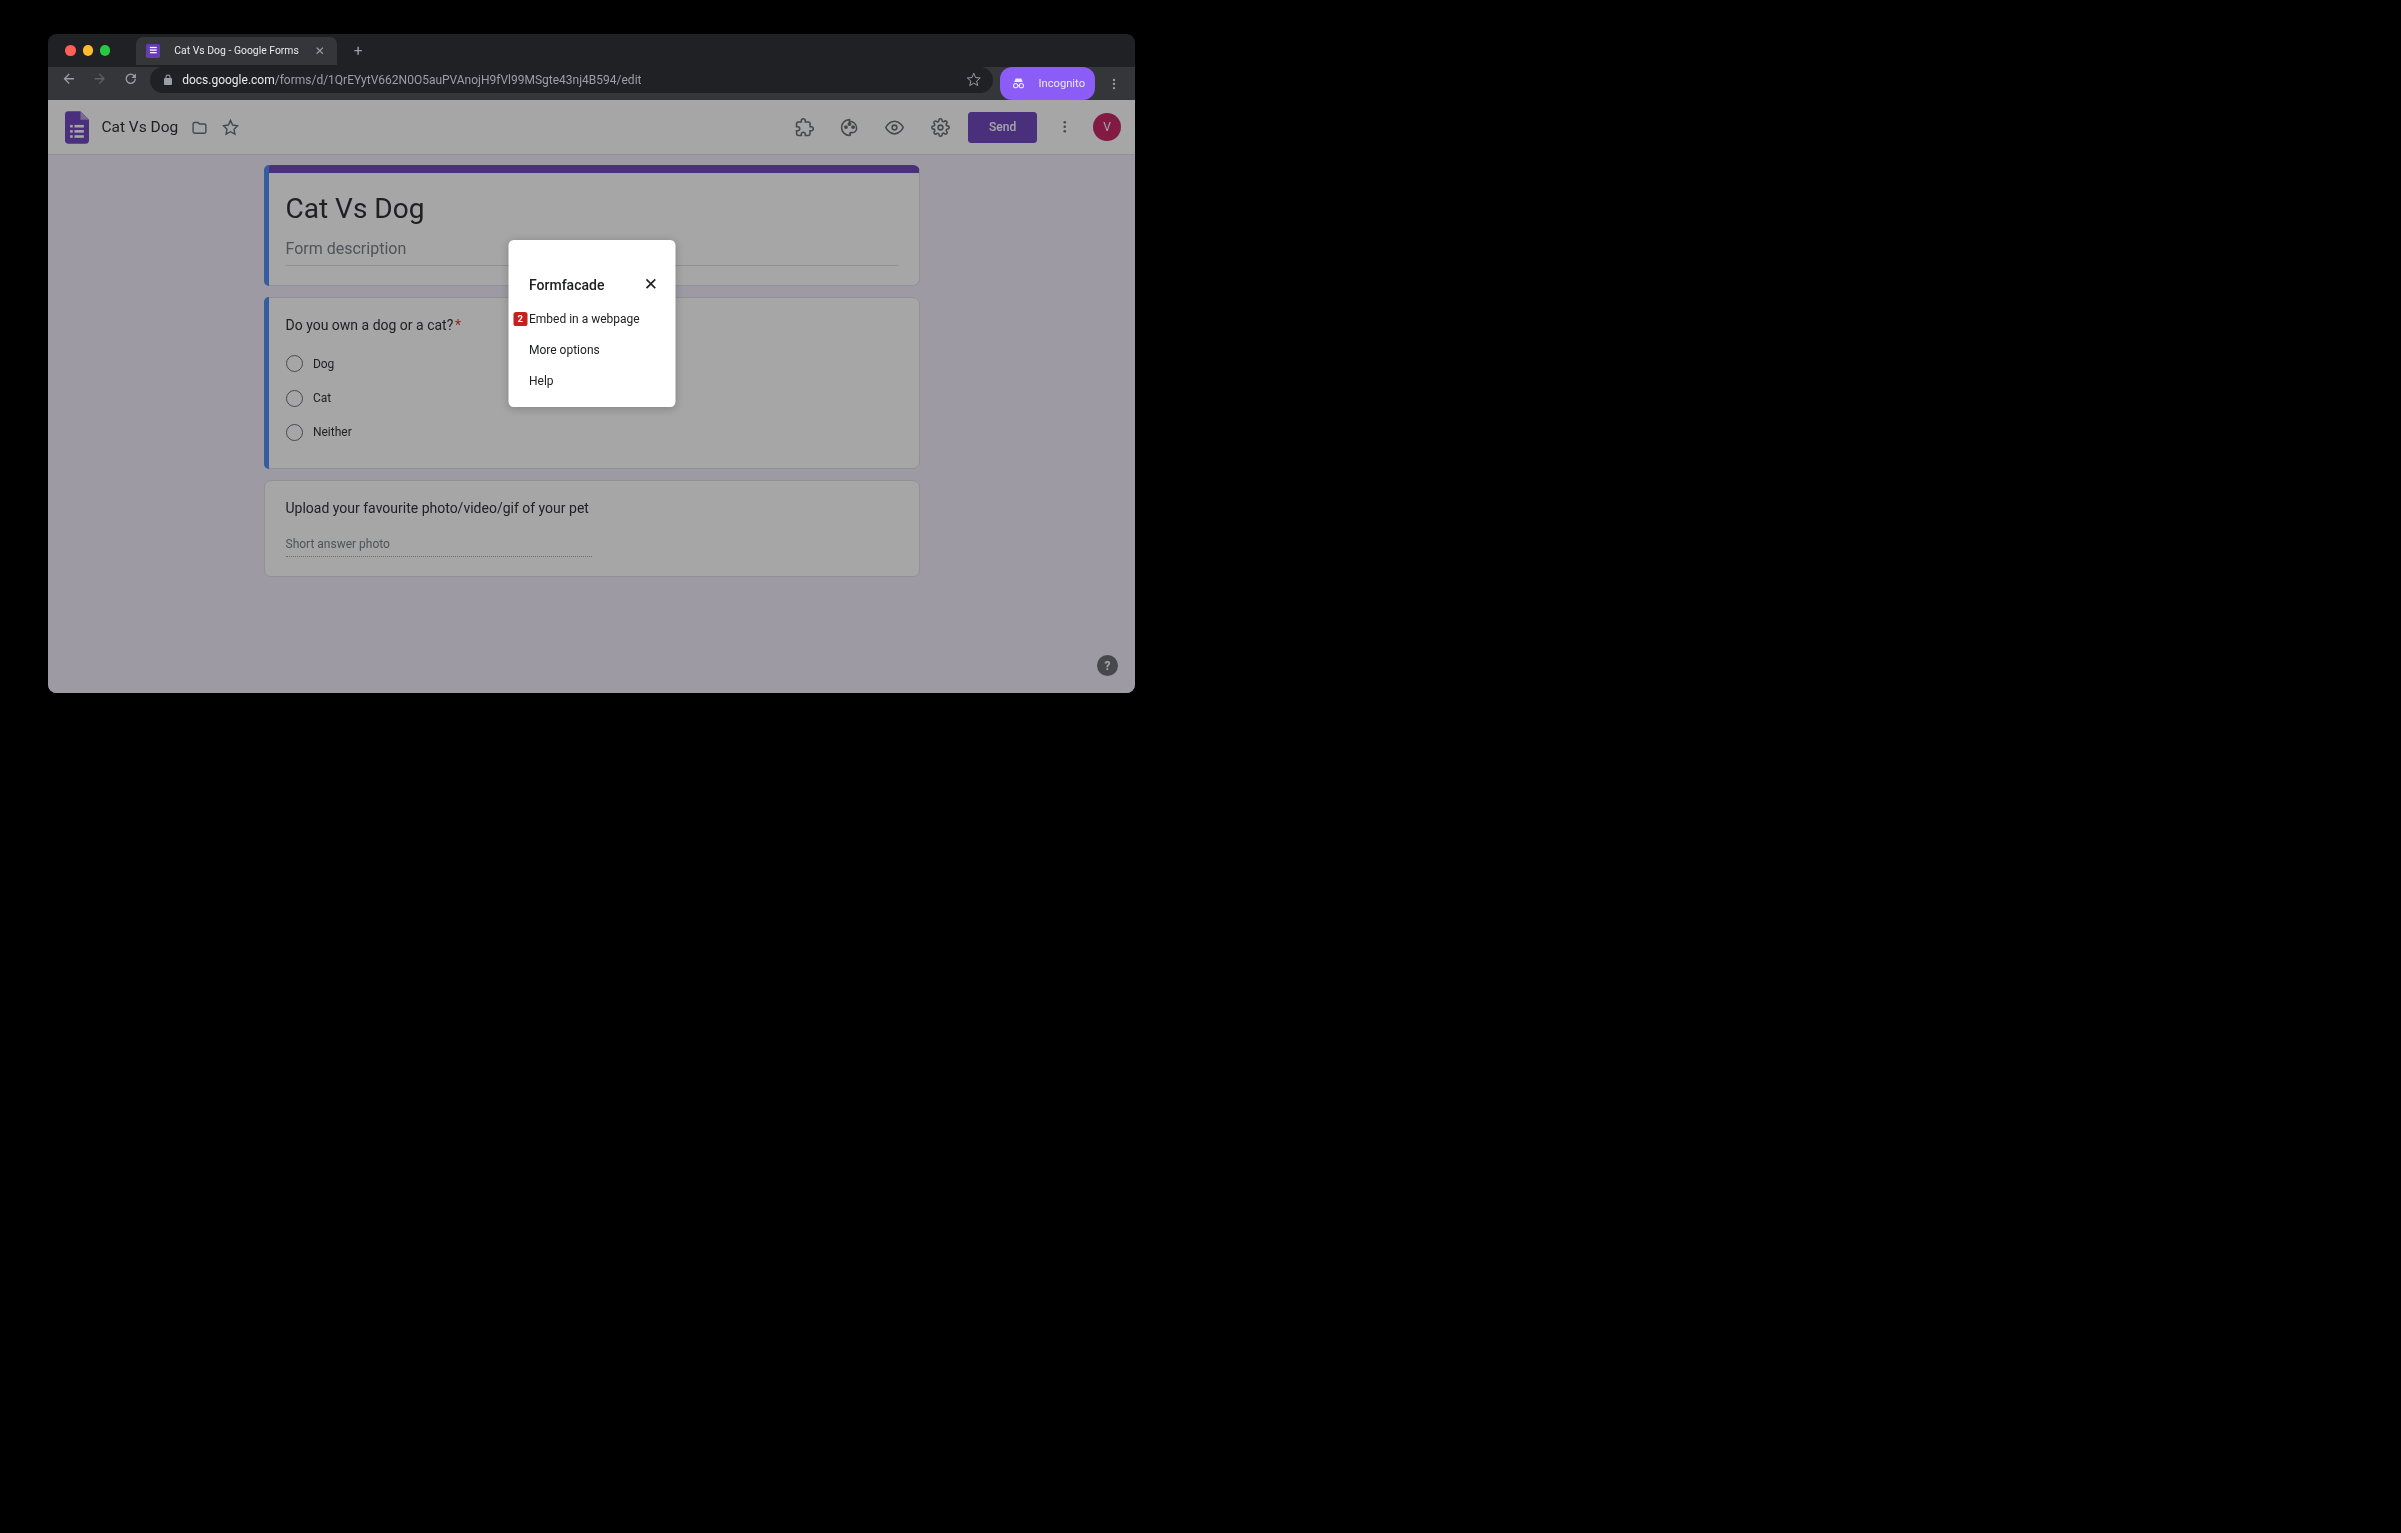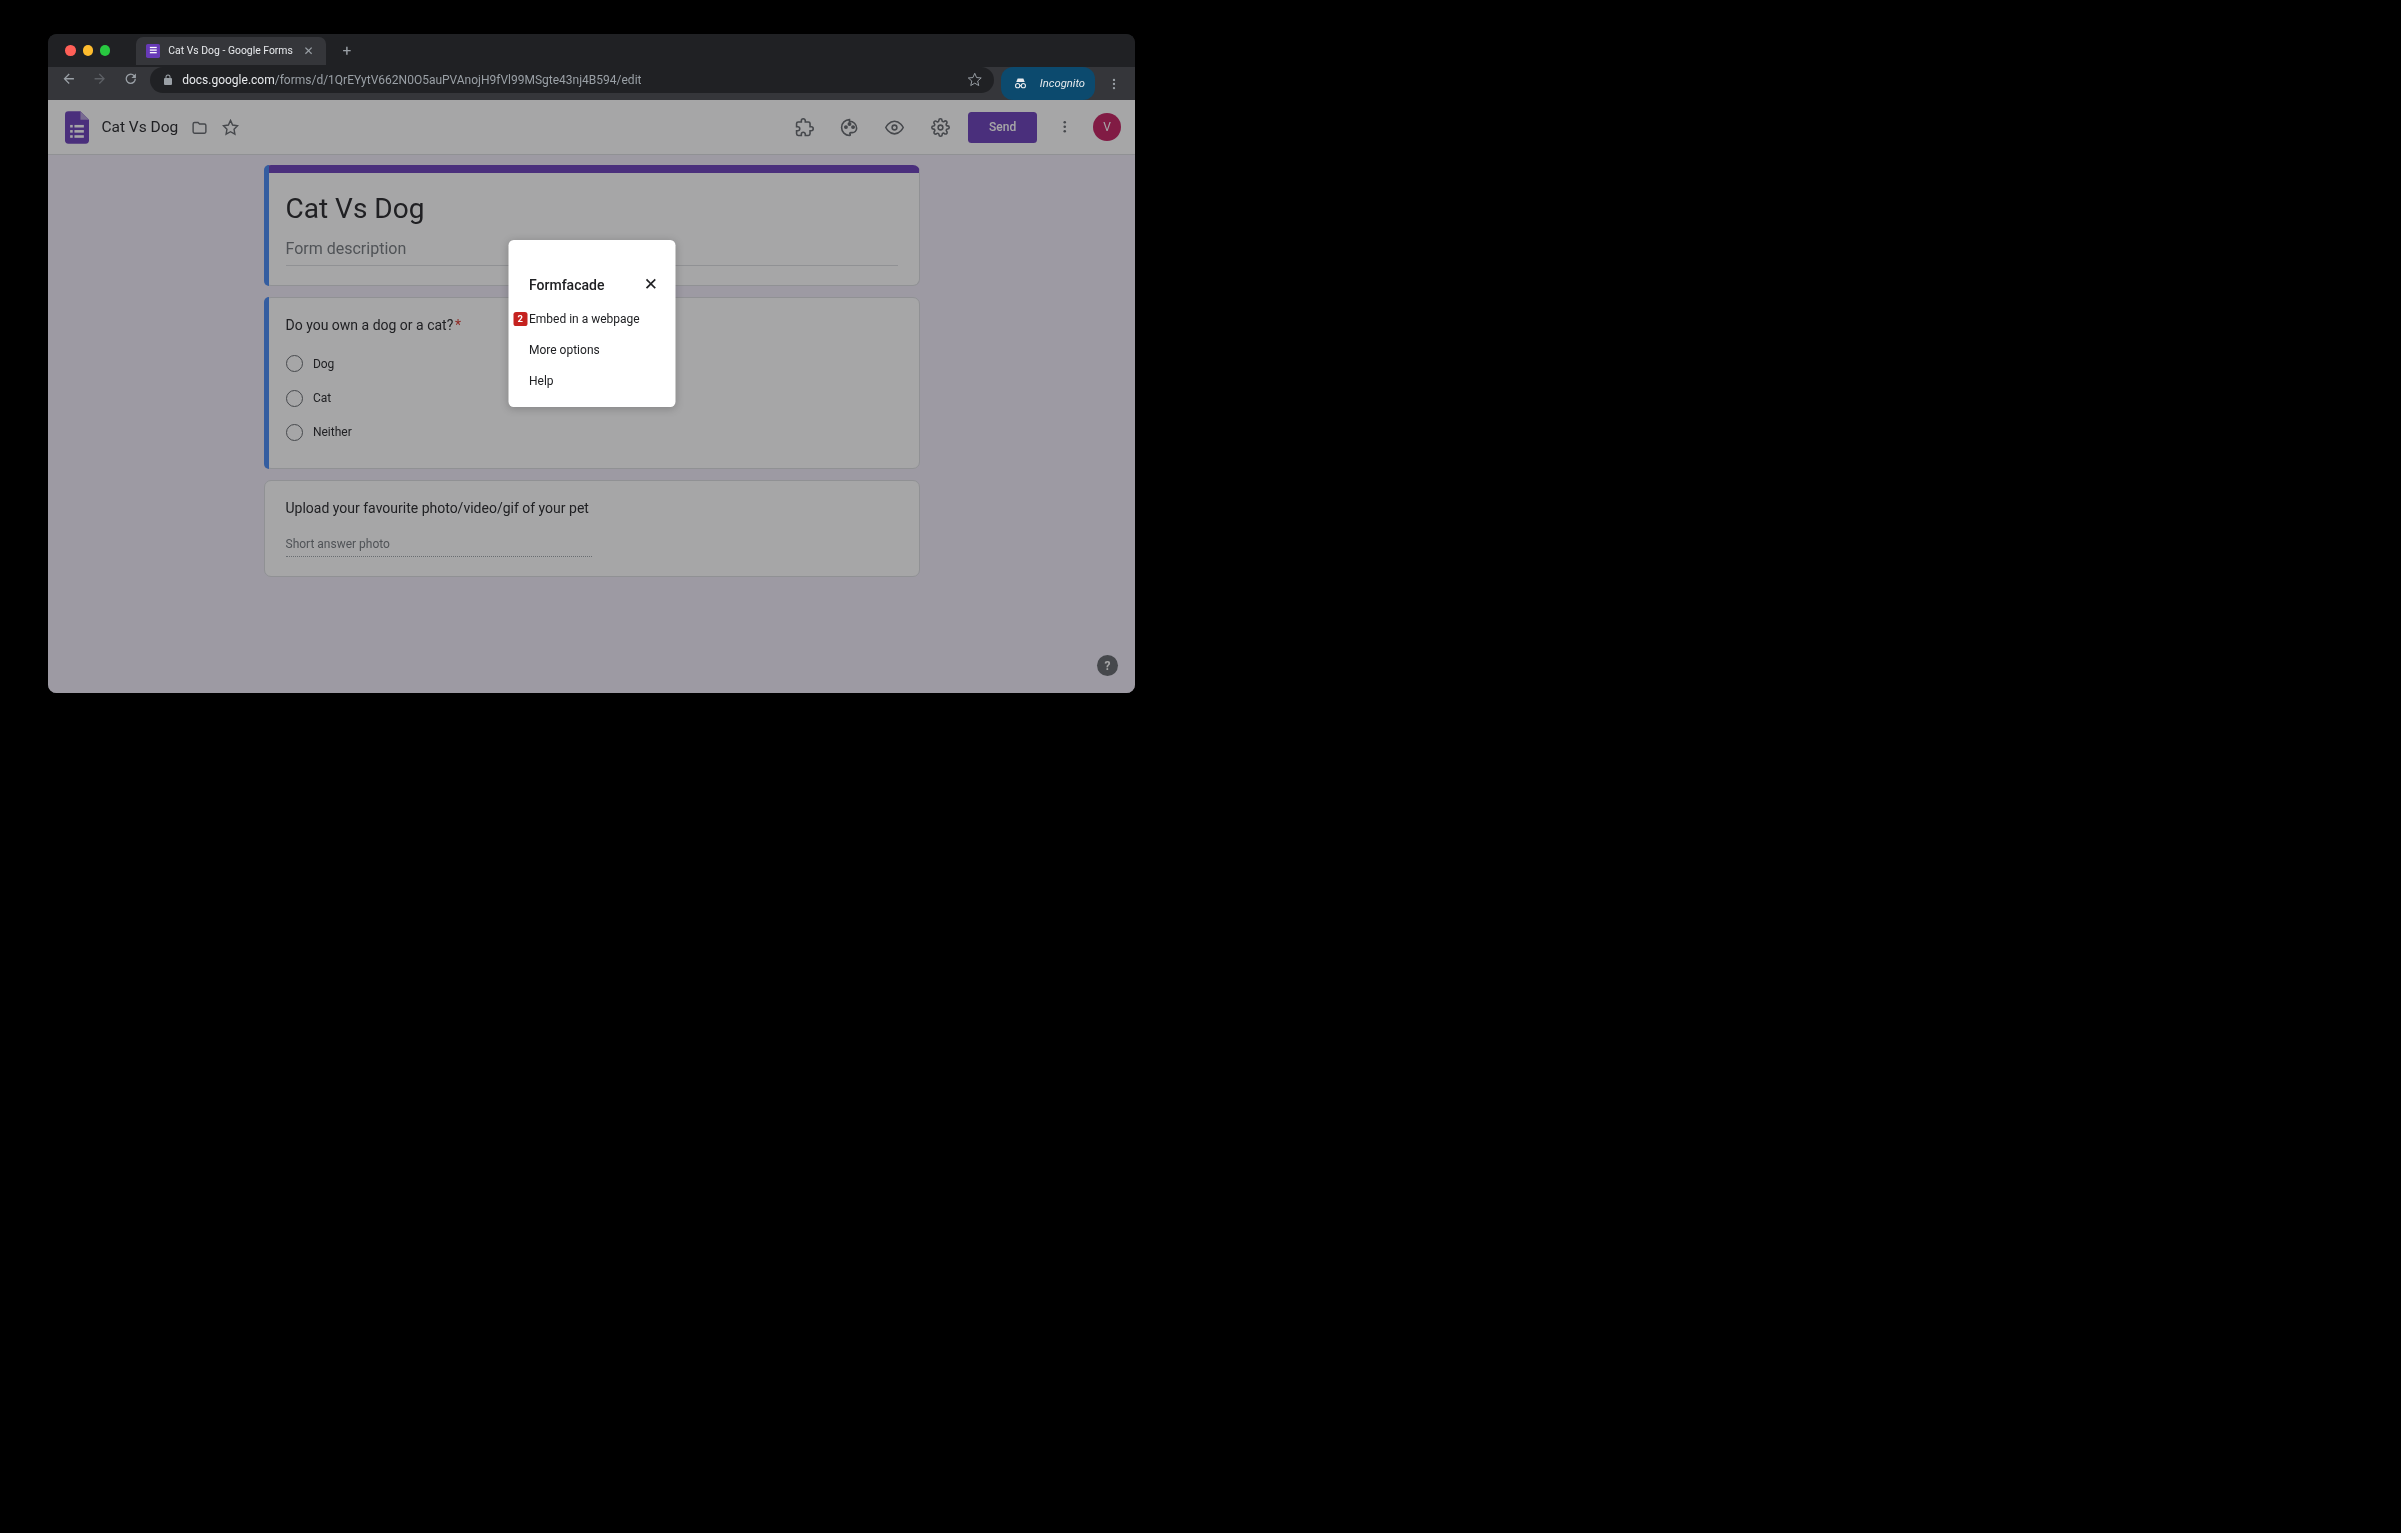--- a/index.html
+++ b/index.html
@@ -47,21 +47,21 @@
     .tl-yellow { background: #febc2e; }
     .tl-green { background: #28c840; }
     .tab {
       display: flex;
       align-items: center;
       background: #35363a;
       height: 28px;
       margin-left: 17px;
       padding: 0 10.4px;
       border-radius: 7px 7px 0 0;
-      gap: 8px;
+      gap: 14px;
       min-width: 190px;
     }
     .tab-favicon {
       width: 14px;
       height: 14px;
       background: #673ab7;
       border-radius: 1.7px;
       display: flex;
       align-items: center;
       justify-content: center;
@@ -127,24 +127,23 @@
     }
     .url .domain { color: #e8eaed; }
     .star-icon-bar {
       color: #9aa0a6;
       display: flex;
     }
     .incognito-badge {
       display: flex;
       align-items: center;
       gap: 11px;
-      background: #0c4a6e;
+      background: #8b5cf6;
       padding: 3.5px 10.4px;
       border-radius: 12px;
-      font-style: italic;
     }
     .incognito-icon {
       width: 17px;
       height: 17px;
       display: flex;
       align-items: center;
       justify-content: center;
     }
     .incognito-text {
       color: #e8eaed;

